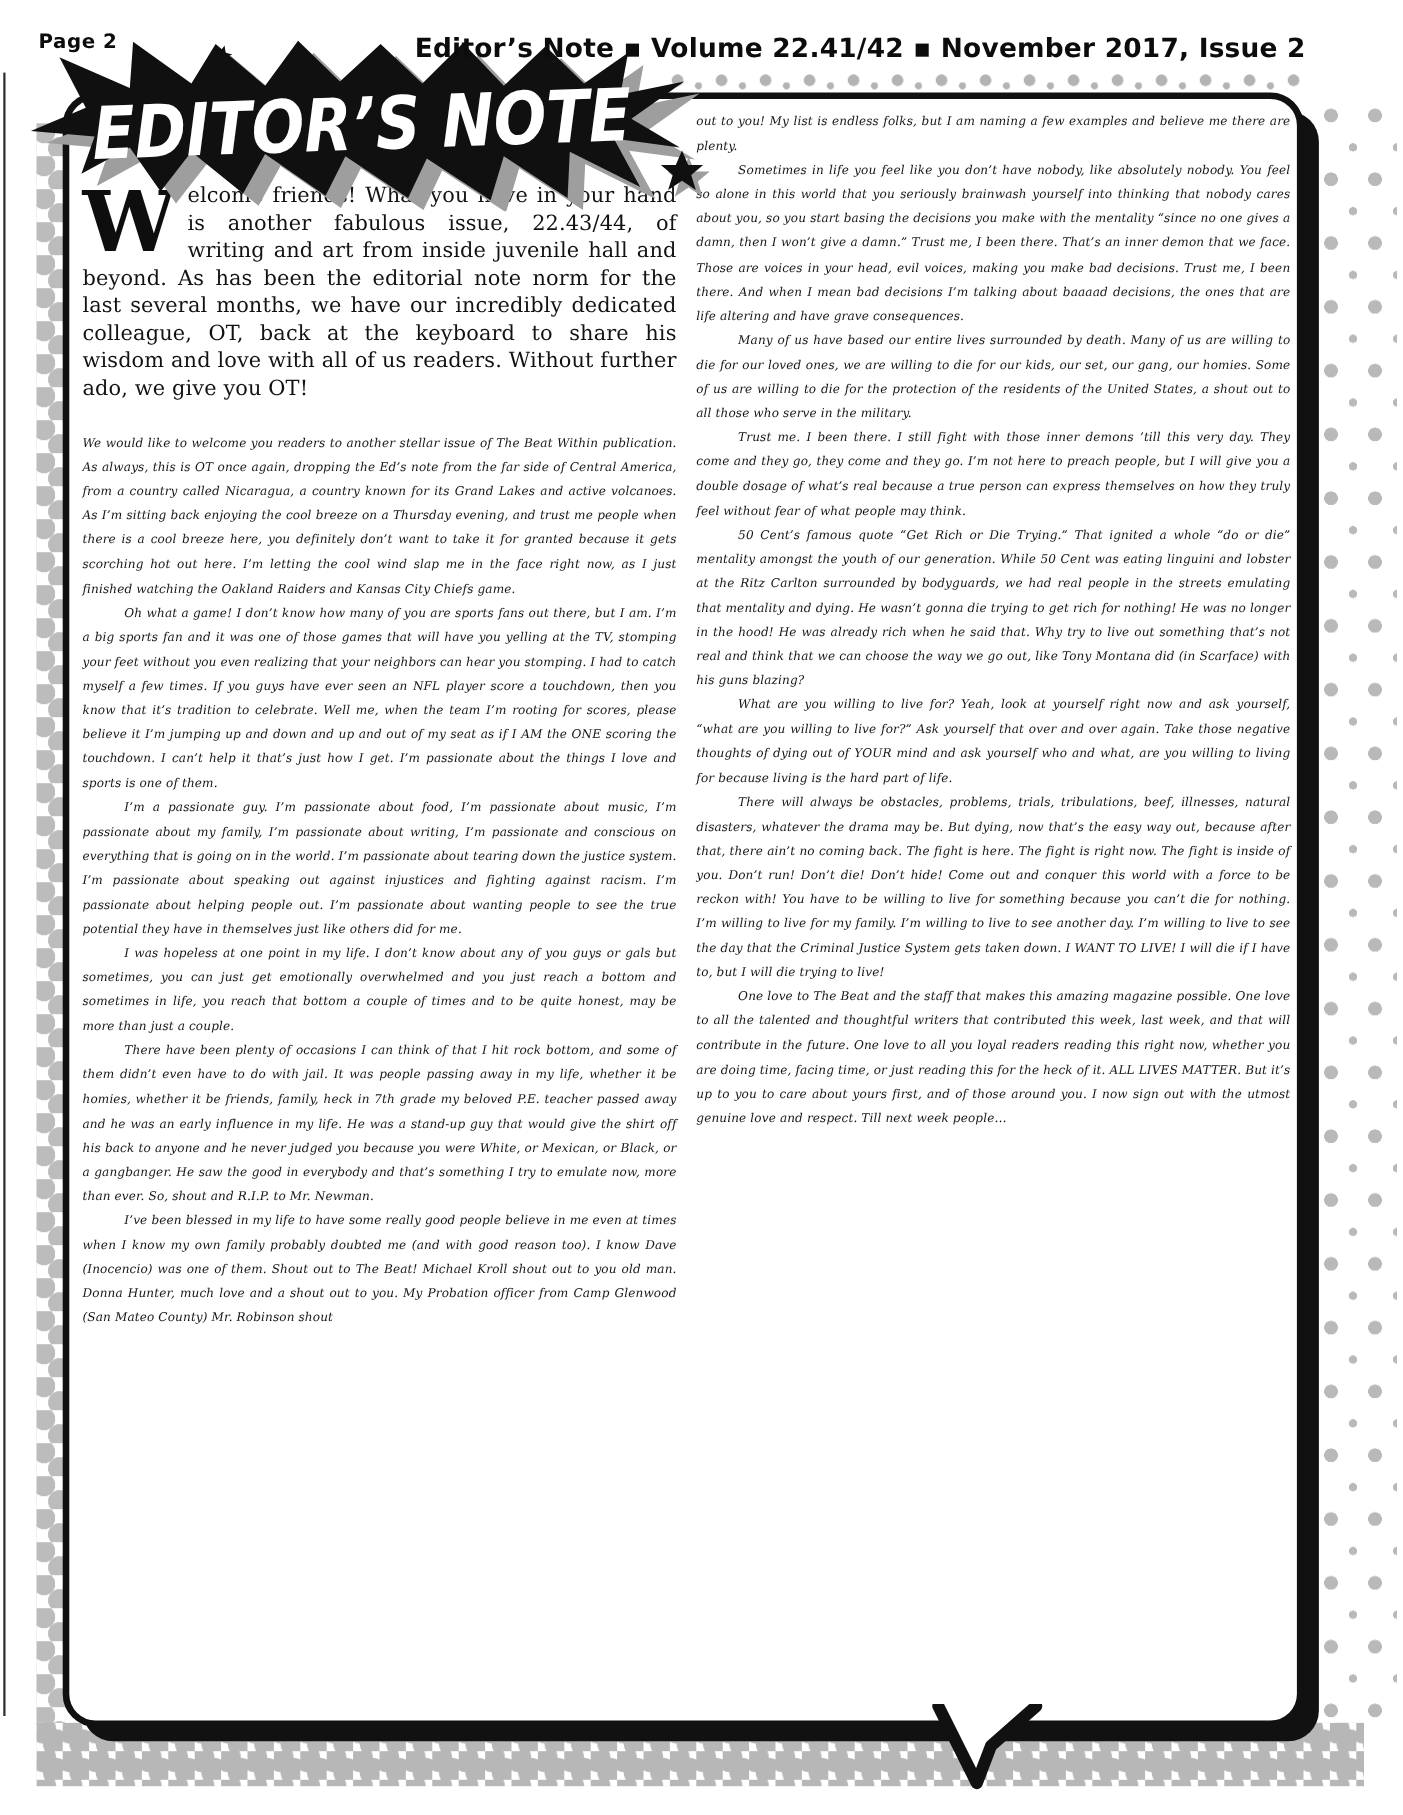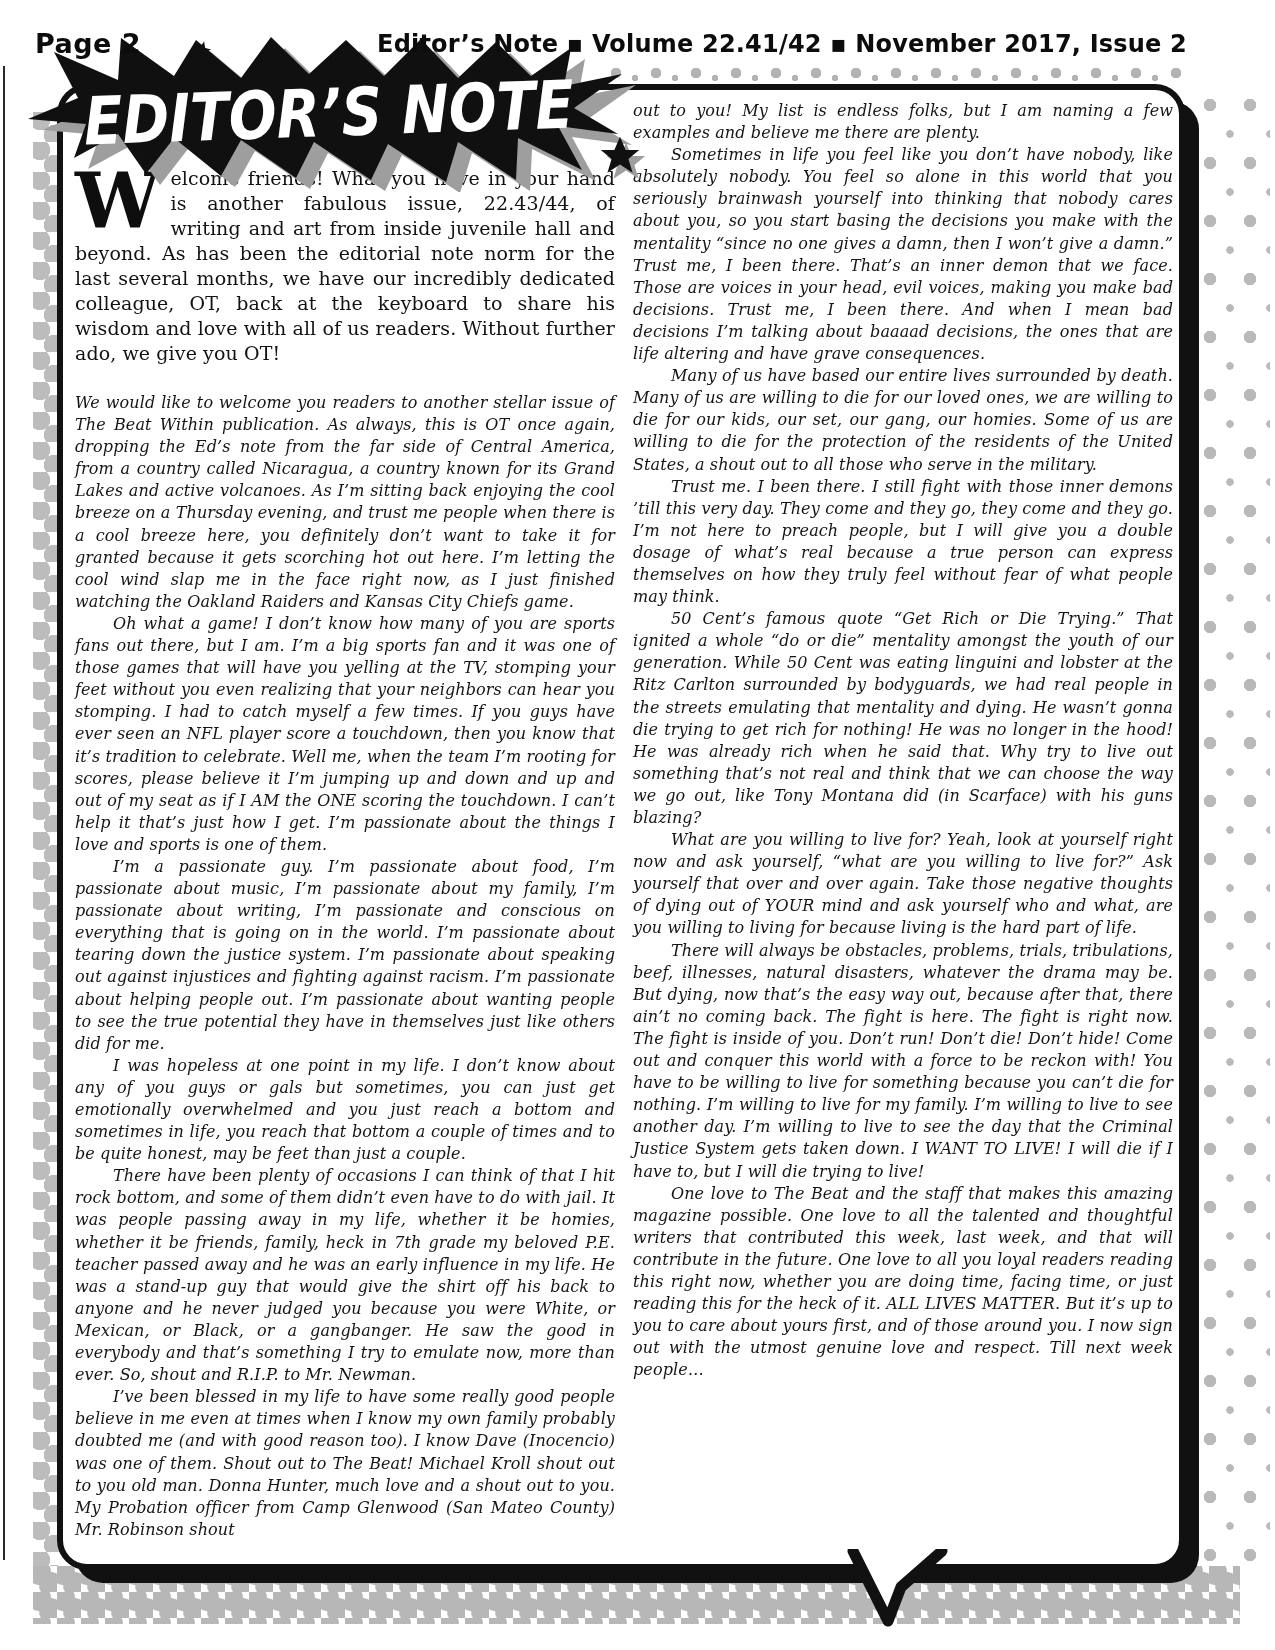--- a/index.html
+++ b/index.html
@@ -7,21 +7,21 @@
   .page {
     position:relative; width:1275px; height:1650px;
     background:#ffffff; overflow:hidden;
     font-family:"DejaVu Serif", serif;
     color:#121212;
   }
   
   .hdr-left {
     position:absolute; left:35px; top:28px;
     font-family:"DejaVu Sans", sans-serif; font-weight:bold;
-    font-size:27px; letter-spacing:0.5px; color:#0c0c0c; z-index:6;
+    font-size:18px; letter-spacing:0.5px; color:#0c0c0c; z-index:6;
   }
   .hdr-right {
     position:absolute; right:88px; top:30px;
     font-family:"DejaVu Sans", sans-serif; font-weight:bold;
     font-size:24px; letter-spacing:0.2px; color:#0c0c0c; z-index:6;text-align:right;
   }
   
   .edge-line { position:absolute; left:3px; top:66px; width:2px; height:1494px; background:#2a2a2a; z-index:1; }
   .strip-left {
     position:absolute; left:33px; top:112px; width:26px; height:1456px; z-index:1;
@@ -61,21 +61,21 @@
   .col-right { left:570px; top:10px;  }
   .intro {
     font-style:normal; font-size:19px; line-height:25px;
     margin-bottom:26px; letter-spacing:0.1px;
   }
   .dropcap {
     float:left; font-size:76px; line-height:60px; font-weight:bold;
     padding:6px 10px 0 0; font-style:normal; color:#0e0e0e;
   }
   .bpar {
-    font-style:italic; font-size:16px; line-height:22.1px;
+    font-style:italic; font-size:11px; line-height:22.1px;
     letter-spacing:0.1px; color:#151515;
   }
   .indent { text-indent:38px; }
 </style>
 </head>
 <body>
 
 <div class="page">
 
   <div class="hdr-left">Page 2</div>
@@ -98,21 +98,21 @@
     <rect width="1207" height="58" fill="none"></rect>
   </svg>
 
   <div class="bubble">
 
     <div class="col col-left">
       <p class="intro"><span class="dropcap">W</span><span>elcome friends! What you have in your hand is another fabulous issue, 22.43/44, of writing and art from inside juvenile hall and beyond. As has been the editorial note norm for the last several months, we have our incredibly dedicated colleague, OT, back at the keyboard to share his wisdom and love with all of us readers. Without further ado, we give you OT!</span></p>
       <p class="bpar">We would like to welcome you readers to another stellar issue of The Beat Within publication. As always, this is OT once again, dropping the Ed’s note from the far side of Central America, from a country called Nicaragua, a country known for its Grand Lakes and active volcanoes. As I’m sitting back enjoying the cool breeze on a Thursday evening, and trust me people when there is a cool breeze here, you definitely don’t want to take it for granted because it gets scorching hot out here. I’m letting the cool wind slap me in the face right now, as I just finished watching the Oakland Raiders and Kansas City Chiefs game.</p>
       <p class="bpar indent">Oh what a game! I don’t know how many of you are sports fans out there, but I am. I’m a big sports fan and it was one of those games that will have you yelling at the TV, stomping your feet without you even realizing that your neighbors can hear you stomping. I had to catch myself a few times. If you guys have ever seen an NFL player score a touchdown, then you know that it’s tradition to celebrate. Well me, when the team I’m rooting for scores, please believe it I’m jumping up and down and up and out of my seat as if I AM the ONE scoring the touchdown. I can’t help it that’s just how I get. I’m passionate about the things I love and sports is one of them.</p>
       <p class="bpar indent">I’m a passionate guy. I’m passionate about food, I’m passionate about music, I’m passionate about my family, I’m passionate about writing, I’m passionate and conscious on everything that is going on in the world. I’m passionate about tearing down the justice system. I’m passionate about speaking out against injustices and fighting against racism. I’m passionate about helping people out. I’m passionate about wanting people to see the true potential they have in themselves just like others did for me.</p>
-      <p class="bpar indent">I was hopeless at one point in my life. I don’t know about any of you guys or gals but sometimes, you can just get emotionally overwhelmed and you just reach a bottom and sometimes in life, you reach that bottom a couple of times and to be quite honest, may be feet than just a couple.</p>
+      <p class="bpar indent">I was hopeless at one point in my life. I don’t know about any of you guys or gals but sometimes, you can just get emotionally overwhelmed and you just reach a bottom and sometimes in life, you reach that bottom a couple of times and to be quite honest, may be more than just a couple.</p>
       <p class="bpar indent">There have been plenty of occasions I can think of that I hit rock bottom, and some of them didn’t even have to do with jail. It was people passing away in my life, whether it be homies, whether it be friends, family, heck in 7th grade my beloved P.E. teacher passed away and he was an early influence in my life. He was a stand-up guy that would give the shirt off his back to anyone and he never judged you because you were White, or Mexican, or Black, or a gangbanger. He saw the good in everybody and that’s something I try to emulate now, more than ever. So, shout and R.I.P. to Mr. Newman.</p>
       <p class="bpar indent">I’ve been blessed in my life to have some really good people believe in me even at times when I know my own family probably doubted me (and with good reason too). I know Dave (Inocencio) was one of them. Shout out to The Beat! Michael Kroll shout out to you old man. Donna Hunter, much love and a shout out to you. My Probation officer from Camp Glenwood (San Mateo County) Mr. Robinson shout</p>
     </div>
 
     <div class="col col-right">
       <p class="bpar">out to you! My list is endless folks, but I am naming a few examples and believe me there are plenty.</p>
       <p class="bpar indent">Sometimes in life you feel like you don’t have nobody, like absolutely nobody. You feel so alone in this world that you seriously brainwash yourself into thinking that nobody cares about you, so you start basing the decisions you make with the mentality “since no one gives a damn, then I won’t give a damn.” Trust me, I been there. That’s an inner demon that we face. Those are voices in your head, evil voices, making you make bad decisions. Trust me, I been there. And when I mean bad decisions I’m talking about baaaad decisions, the ones that are life altering and have grave consequences.</p>
       <p class="bpar indent">Many of us have based our entire lives surrounded by death. Many of us are willing to die for our loved ones, we are willing to die for our kids, our set, our gang, our homies. Some of us are willing to die for the protection of the residents of the United States, a shout out to all those who serve in the military.</p>
       <p class="bpar indent">Trust me. I been there. I still fight with those inner demons ’till this very day. They come and they go, they come and they go. I’m not here to preach people, but I will give you a double dosage of what’s real because a true person can express themselves on how they truly feel without fear of what people may think.</p>
       <p class="bpar indent">50 Cent’s famous quote “Get Rich or Die Trying.” That ignited a whole “do or die” mentality amongst the youth of our generation. While 50 Cent was eating linguini and lobster at the Ritz Carlton surrounded by bodyguards, we had real people in the streets emulating that mentality and dying. He wasn’t gonna die trying to get rich for nothing! He was no longer in the hood! He was already rich when he said that. Why try to live out something that’s not real and think that we can choose the way we go out, like Tony Montana did (in Scarface) with his guns blazing?</p>

